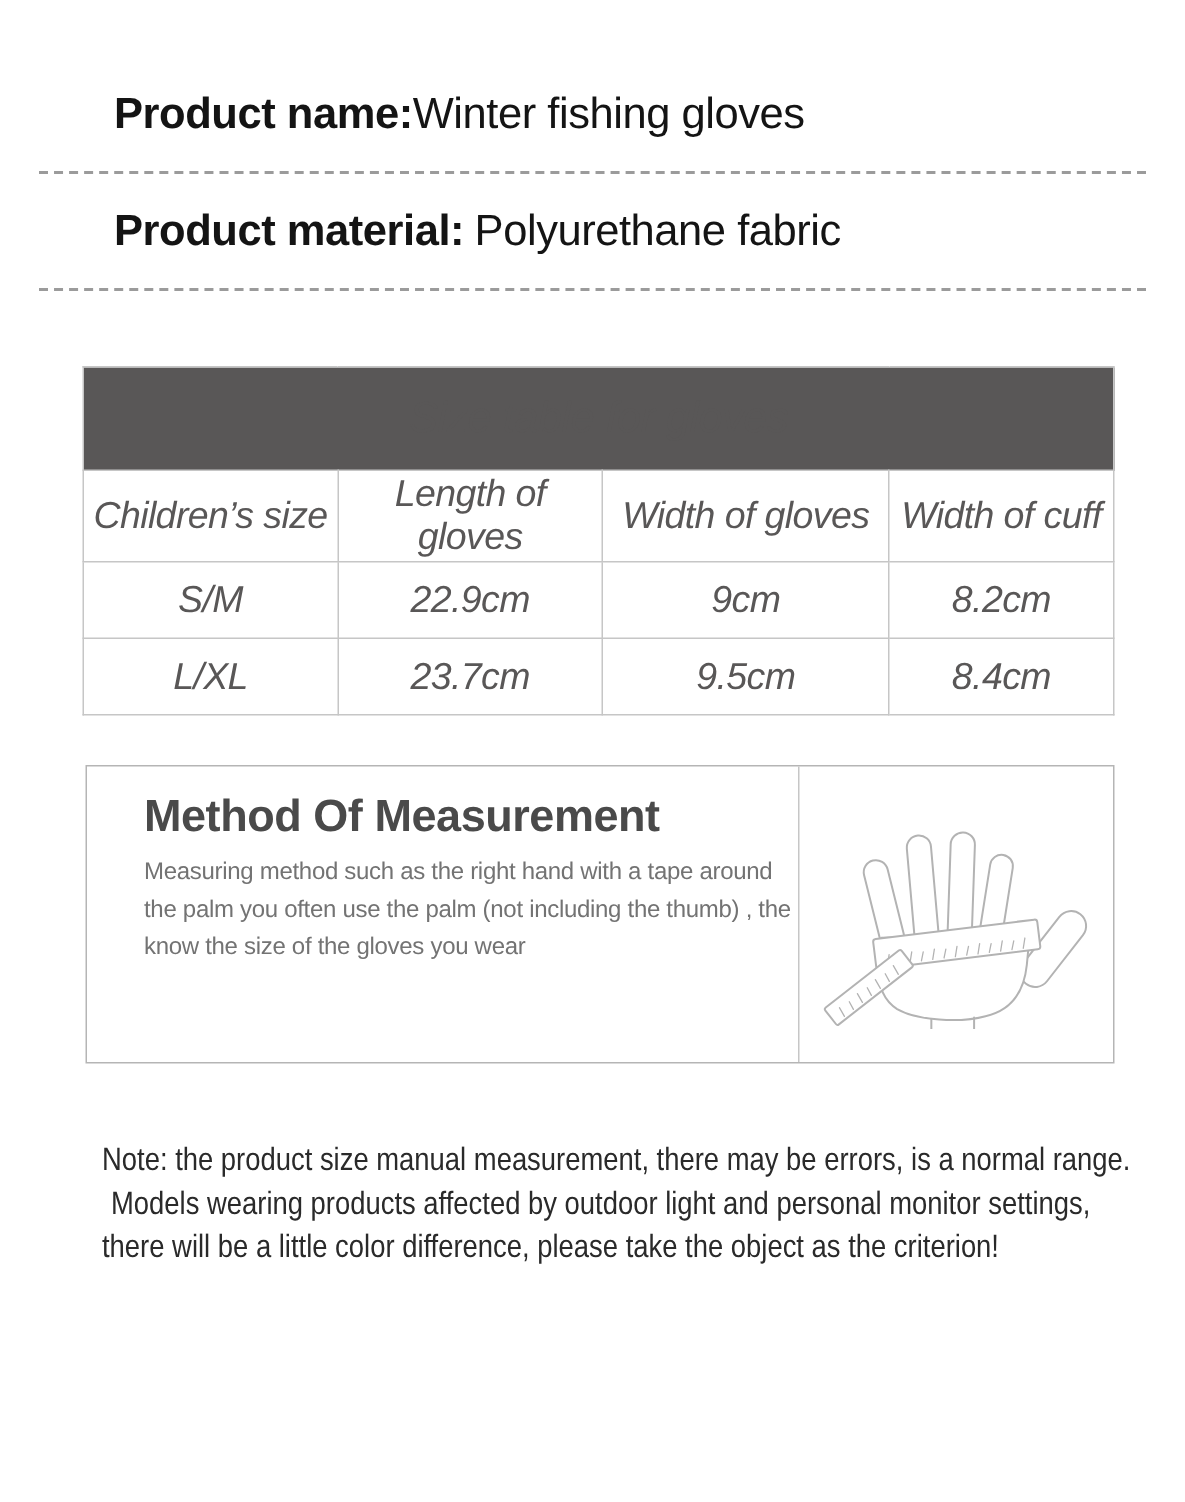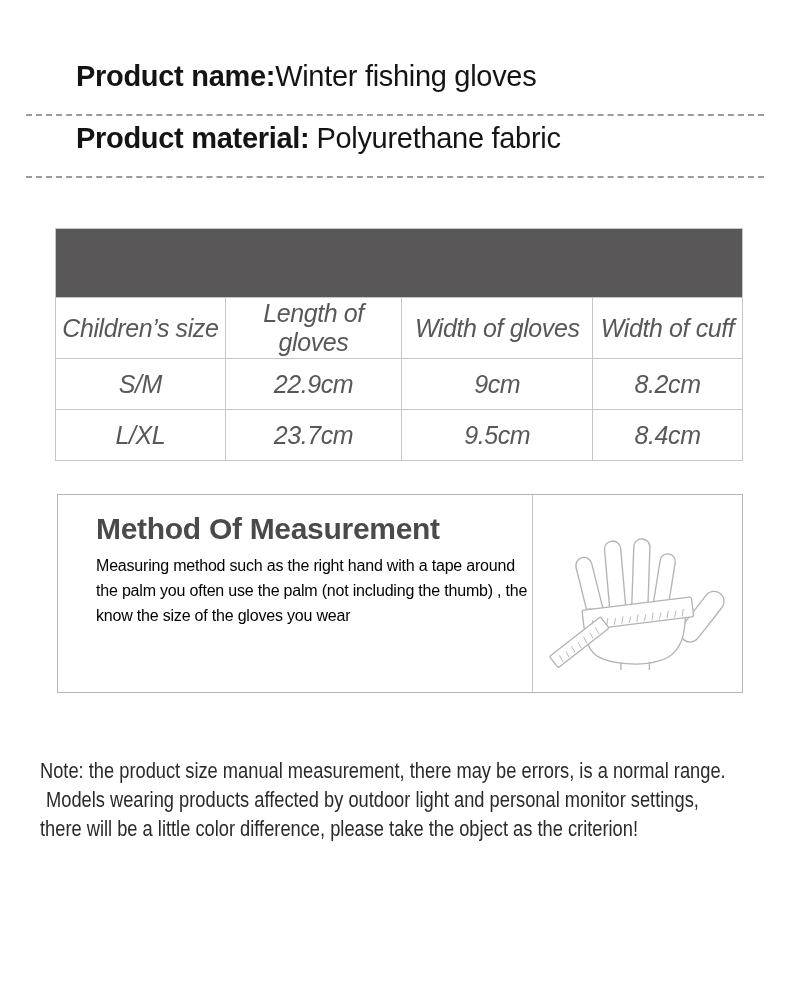--- a/index.html
+++ b/index.html
@@ -16,21 +16,21 @@
   .banner h1{
     margin:0;color:#ffffff;font-size:57px;font-weight:700;font-style:italic;
     letter-spacing:-1.5px;white-space:nowrap;
   }
   
   .spec-row{
     padding-left:76px;font-size:29px;line-height:36px;color:#141414;
     letter-spacing:-0.3px;white-space:nowrap;
   }
   .spec-row.name{margin-top:58px;}
-  .spec-row.material{margin-top:4px;}
+  .spec-row.material{margin-top:20px;}
   .spec-label{font-weight:700;}
   .spec-row.material .spec-value{margin-left:7px;}
   hr.dashed{
     border:none;border-top:2px dashed #9b9b9b;
     margin:20px 26px 0 26px;height:0;
   }
   
   table.size-table{
     margin:50px 0 0 55px;width:688px;border-collapse:collapse;table-layout:fixed;font-style:italic;
   }
@@ -48,29 +48,29 @@
   .method-box{
     box-sizing:border-box;margin:33px 0 0 57px;width:686px;height:199px;
     border:1px solid #b5b5b5;display:flex;
   }
   .method-text{flex:1;padding:13px 0 0 38px;overflow:hidden;}
   .method-text h2{
     margin:4px 0 7px 0;font-size:30px;font-weight:600;color:#4a4a4a;
     letter-spacing:-0.3px;white-space:nowrap;
   }
   .m-line{
-    font-size:16px;line-height:25px;color:#000000;letter-spacing:-0.2px;
+    font-size:16px;line-height:25px;color:#737373;letter-spacing:-0.2px;
     white-space:nowrap;
   }
   .method-figure{
     width:209px;border-left:1px solid #c6c6c6;
     display:flex;align-items:center;justify-content:center;
   }
   
-  .note-block{margin-top:64px;padding-left:40px;}
+  .note-block{margin-top:50px;padding-left:68px;}
   .note-line{
     font-size:21.5px;line-height:29px;color:#2a2a2a;white-space:nowrap;
     transform:scaleX(0.85);transform-origin:0 50%;width:810px;
   }
   .note-line.l2{margin-left:6px;}
 </style>
 </head>
 <body>
 
 <div>

